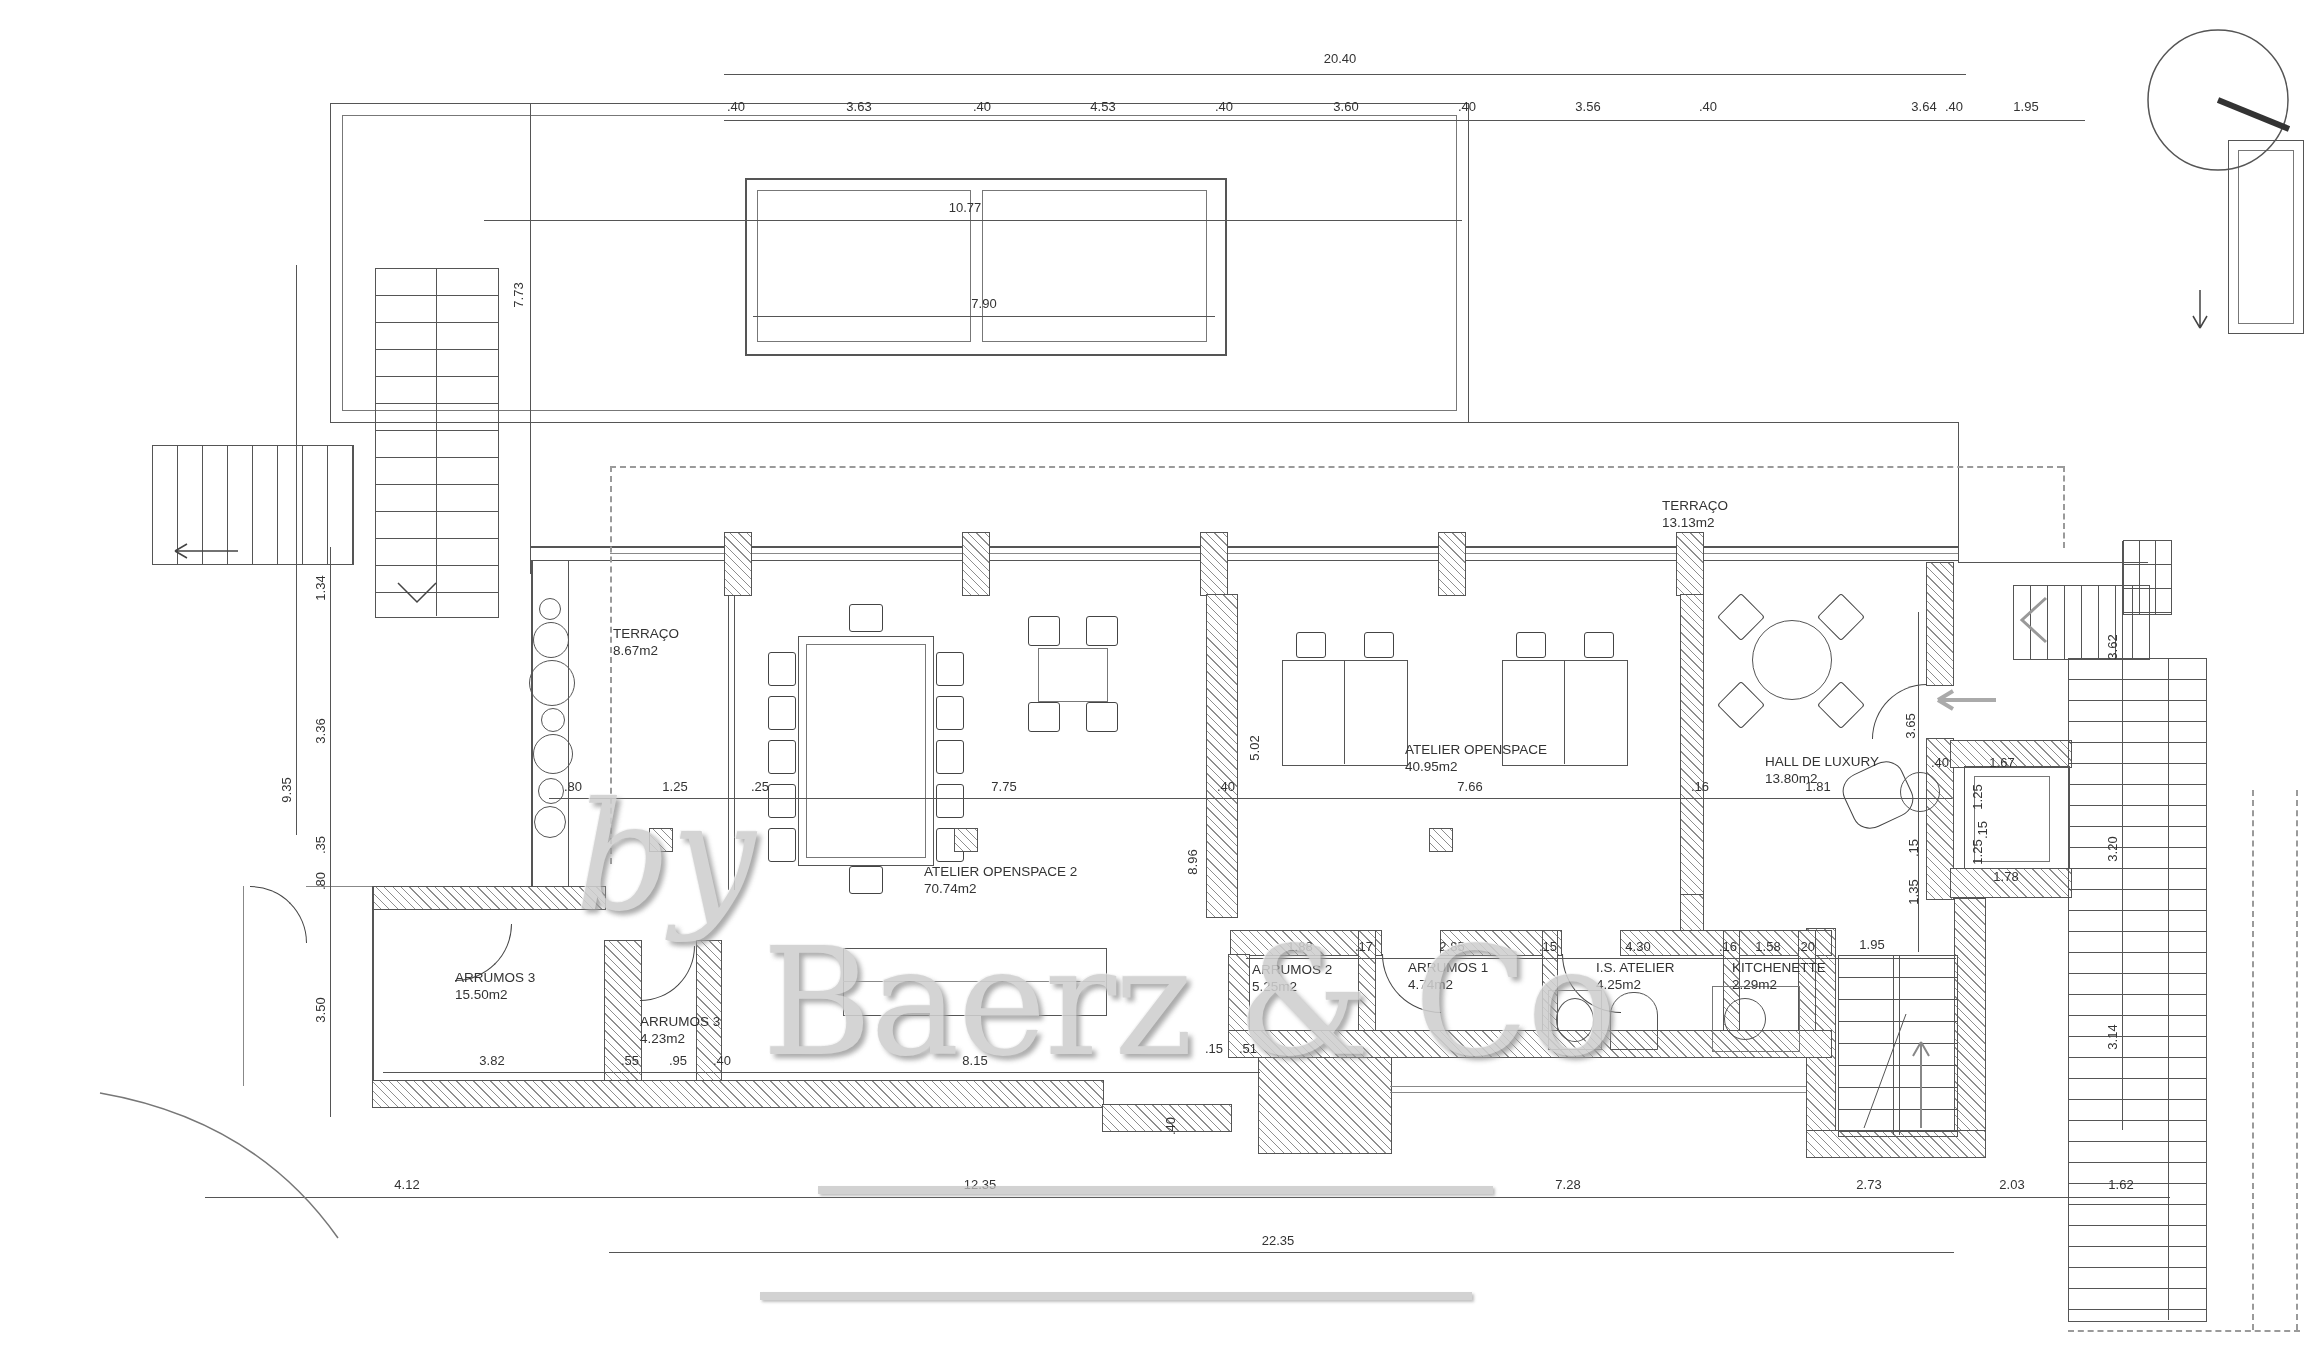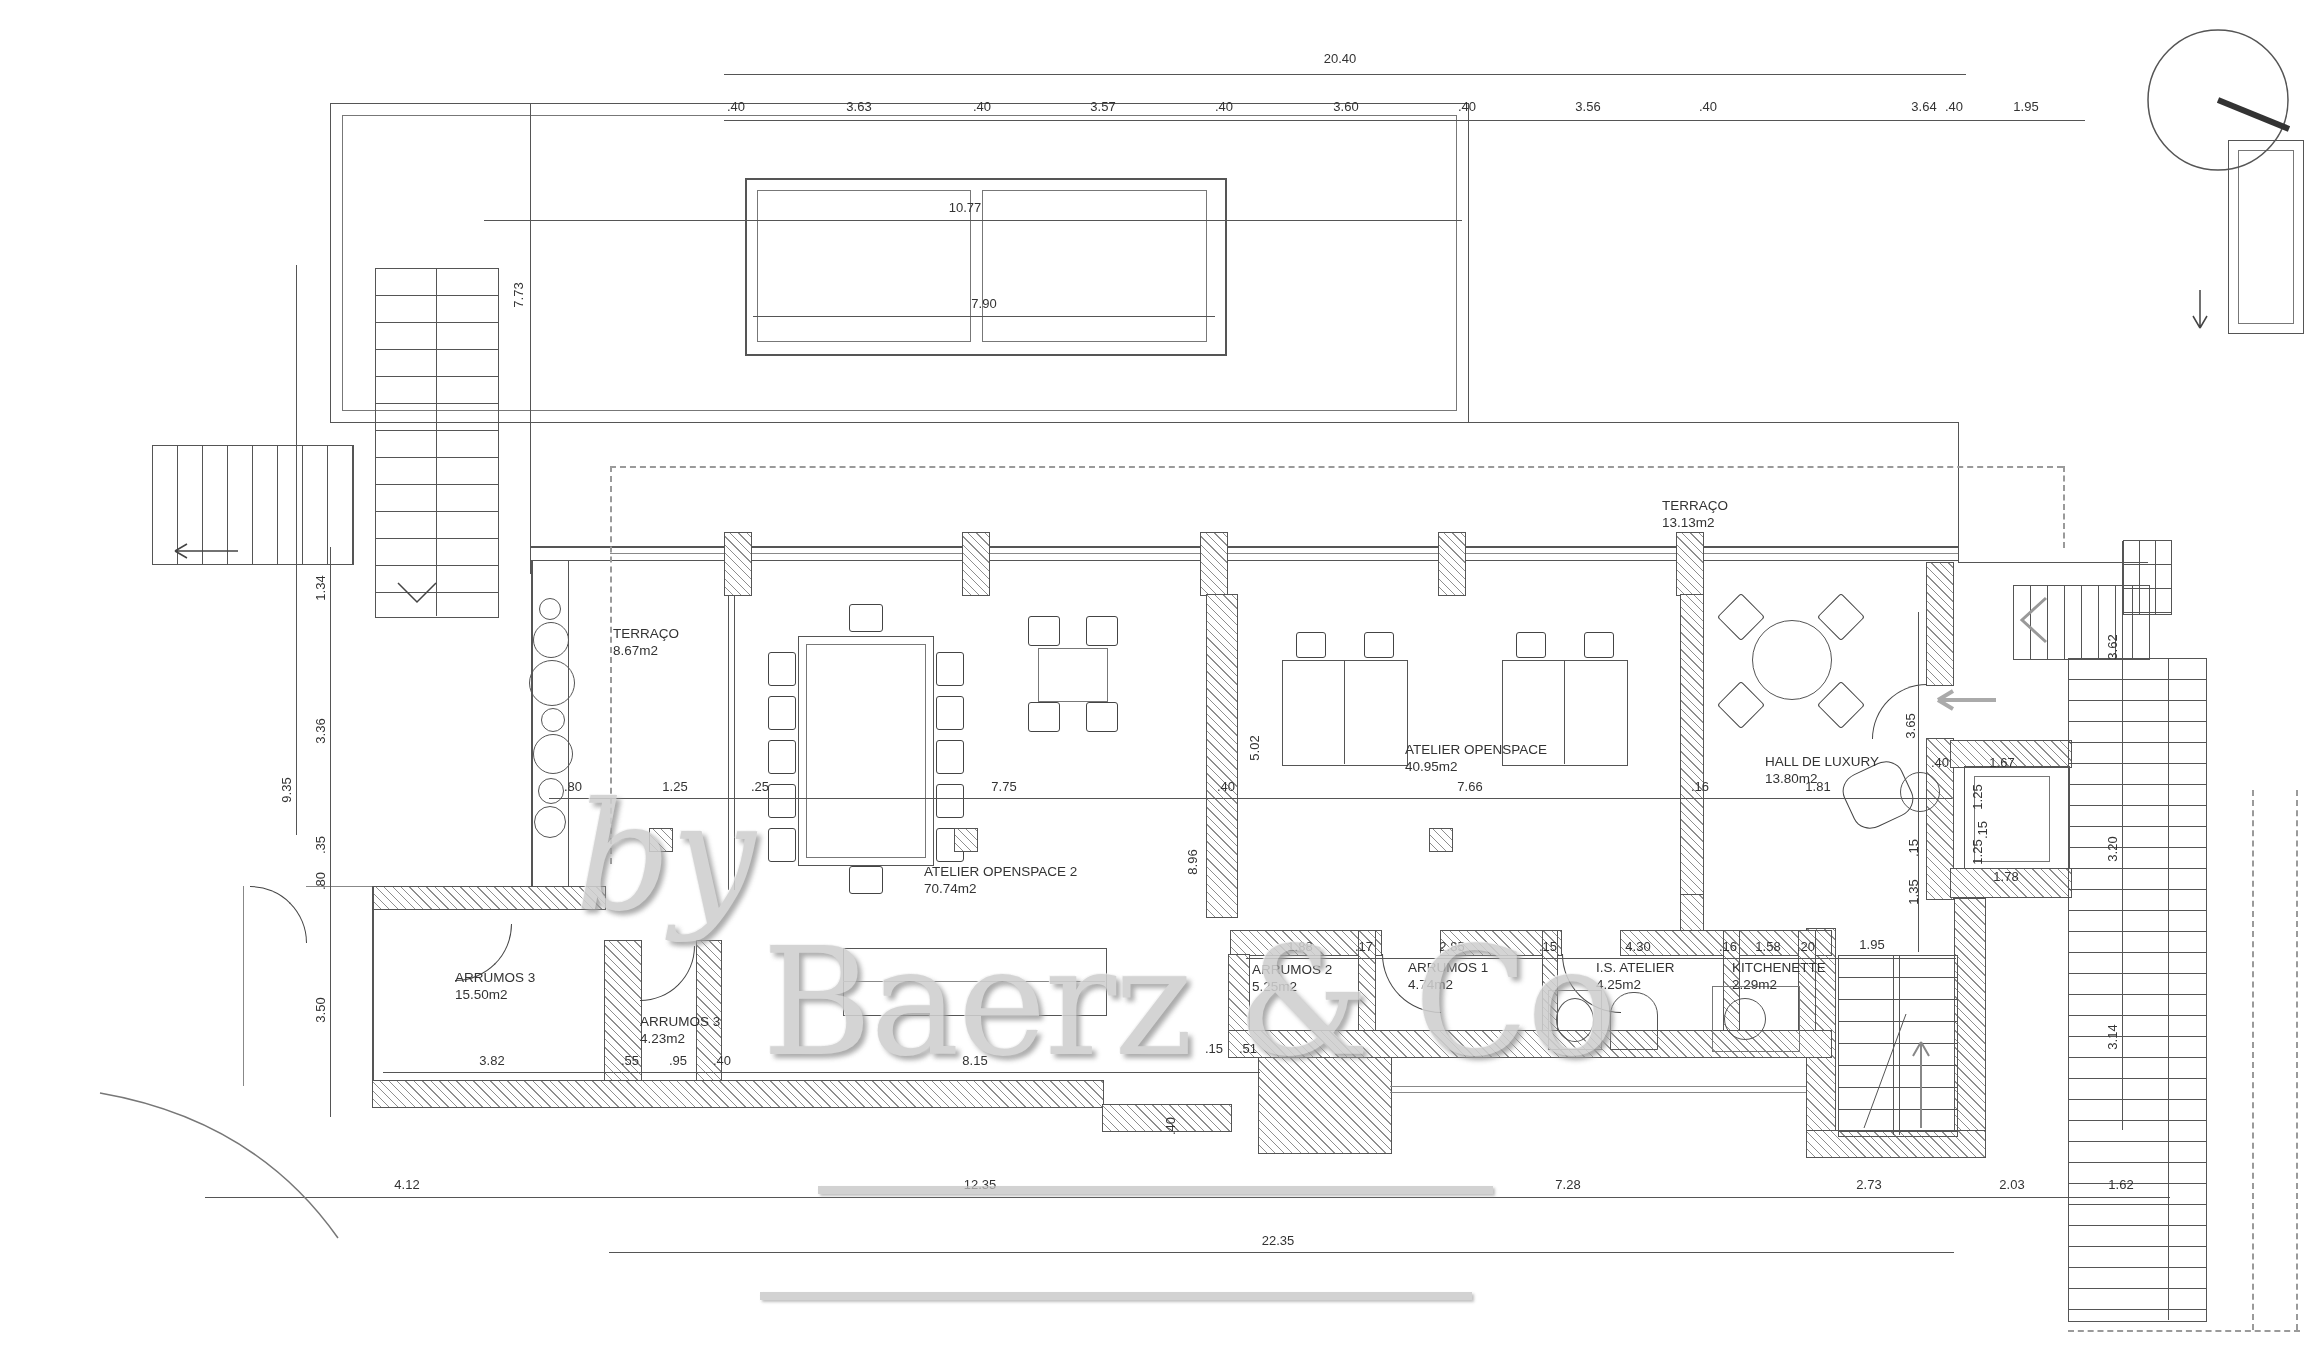--- a/index.html
+++ b/index.html
@@ -203,21 +203,21 @@
     <path d="M 1996 700 L 1938 700 M 1938 700 l 15 -9 M 1938 700 l 15 9" stroke="#aaa" stroke-width="4" fill="none"></path>
     <path d="M 2046 598 L 2022 620 L 2046 642" stroke="#999" stroke-width="3" fill="none"></path>
     <path d="M 1921 1128 L 1921 1042 M 1921 1042 l -8 14 M 1921 1042 l 8 14" stroke="#888" stroke-width="2" fill="none"></path>
     <path d="M 1864 1128 L 1906 1014" stroke="#555" stroke-width="1" fill="none"></path>
   </svg>
 
   <div class="dim" style="left:1340px;top:58px">20.40</div>
   <div class="dim" style="left:736px;top:106px">.40</div>
   <div class="dim" style="left:859px;top:106px">3.63</div>
   <div class="dim" style="left:982px;top:106px">.40</div>
-  <div class="dim" style="left:1103px;top:106px">3.57</div>
+  <div class="dim" style="left:1103px;top:106px">4.53</div>
   <div class="dim" style="left:1224px;top:106px">.40</div>
   <div class="dim" style="left:1346px;top:106px">3.60</div>
   <div class="dim" style="left:1467px;top:106px">.40</div>
   <div class="dim" style="left:1588px;top:106px">3.56</div>
   <div class="dim" style="left:1708px;top:106px">.40</div>
   <div class="dim" style="left:1924px;top:106px">3.64</div>
   <div class="dim" style="left:1954px;top:106px">.40</div>
   <div class="dim" style="left:2026px;top:106px">1.95</div>
   <div class="dim" style="left:965px;top:207px">10.77</div>
   <div class="dim" style="left:984px;top:303px">7.90</div>

